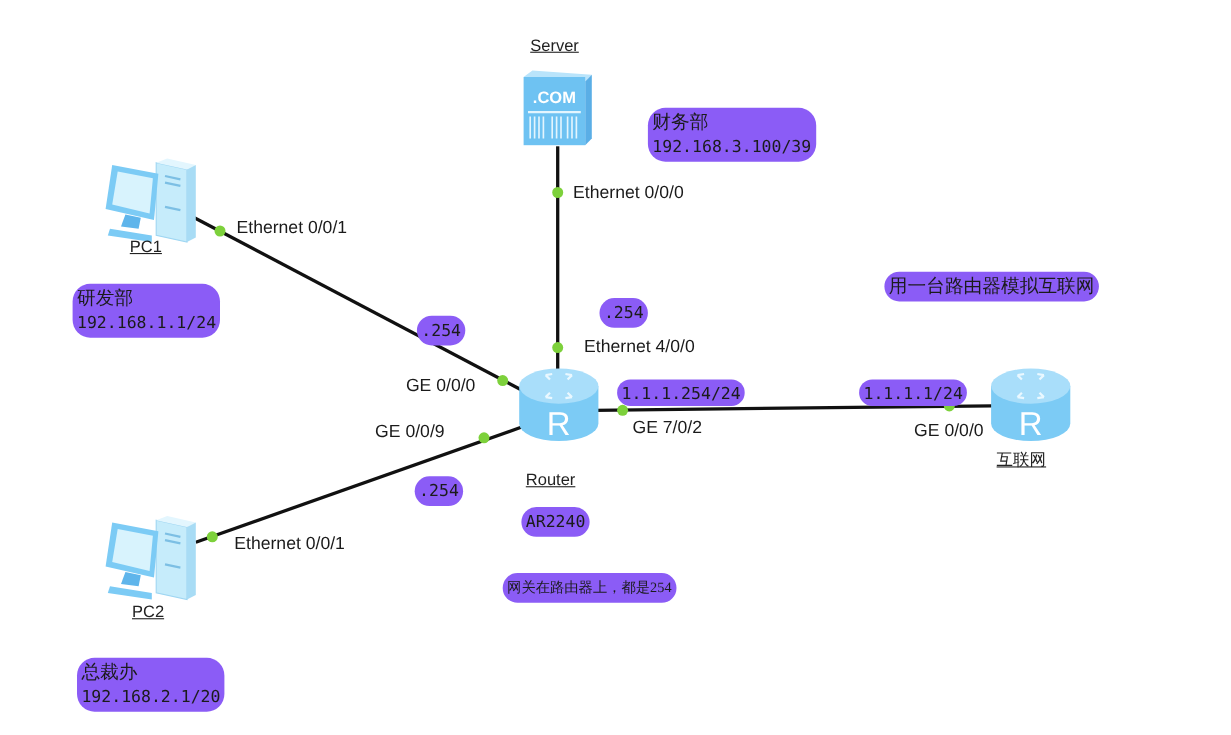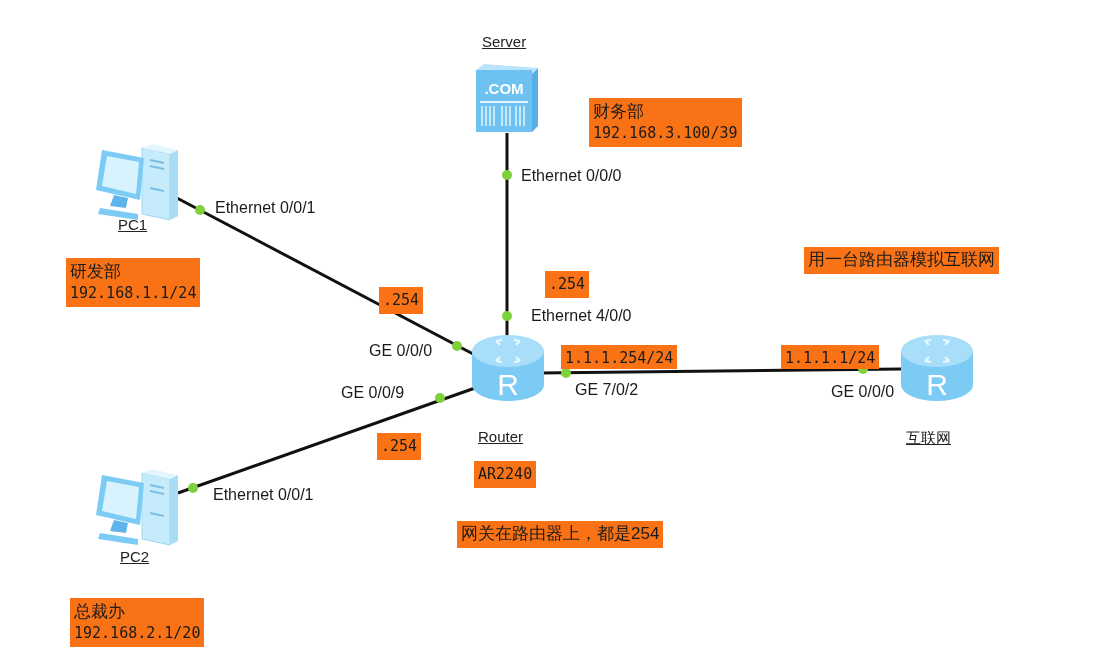--- a/index.html
+++ b/index.html
@@ -1,22 +1,22 @@
 <!DOCTYPE html>
 <html><head>
 <meta charset="utf-8">
 <style>
   html, body { margin:0; padding:0; background:#ffffff; }
   body { width:1119px; height:668px; position:relative; overflow:hidden;
          font-family:"Liberation Sans", "DejaVu Sans", sans-serif; color:#1a1a1a; }
   #canvas { position:absolute; left:0; top:0; }
   .lbl { position:absolute; font-size:16px; color:#1a1a1a; white-space:nowrap; }
   .dev { position:absolute; font-size:15px; color:#222; white-space:nowrap;text-decoration:underline; }
-  .note { position:absolute; background:#f97316; font-family:"DejaVu Sans Mono", "Liberation Mono", monospace;
-          font-size:15px; color:#1b1b1b; padding:2px 4px 3px 4px; line-height:22px; white-space:nowrap; }
+  .note { position:absolute; background:#8b5cf6; font-family:"DejaVu Sans Mono", "Liberation Mono", monospace;
+          font-size:15px; color:#1b1b1b; padding:2px 4px 3px 4px; line-height:22px; white-space:nowrap;border-radius:16px; }
   .note .cn { font-family:"DejaVu Sans", sans-serif; font-size:17px; display:block; line-height:22px; }
   .icon { position:absolute; }
 </style>
 </head>
 <body>
 
 <svg id="canvas" width="1119" height="668">
 
   <line x1="175" y1="197" x2="475" y2="355" stroke="#111" stroke-width="3"></line>
   <line x1="178" y1="493" x2="475" y2="388" stroke="#111" stroke-width="3"></line>
@@ -99,21 +99,21 @@
   <path d="M2,18 L2,52 A36,16 0 0 0 74,52 L74,18 Z" fill="#7ccbf5"></path>
   <ellipse cx="38" cy="18" rx="36" ry="16" fill="#a9defa"></ellipse>
   <g stroke="#eaf8ff" stroke-width="2" fill="none">
     <path d="M30,12 L26,8 M26,8 L32,7"></path>
       <path d="M46,12 L50,8 M50,8 L44,7"></path>
     <path d="M30,24 L26,28 M26,28 L32,29"></path>
       <path d="M46,24 L50,28 M50,28 L44,29"></path>
   </g>
   <text x="38" y="62" text-anchor="middle" font-family="Liberation Sans, sans-serif" font-size="30" fill="#ffffff">R</text>
 </svg>
-<div class="dev" style="left:906px;top:429px">互联网</div>
+<div class="dev" style="left:906px;top:409px">互联网</div>
 
 <div class="lbl" style="left:215px;top:199px">Ethernet 0/0/1</div>
 <div class="lbl" style="left:369px;top:342px">GE 0/0/0</div>
 <div class="lbl" style="left:341px;top:384px">GE 0/0/9</div>
 <div class="lbl" style="left:213px;top:486px">Ethernet 0/0/1</div>
 <div class="lbl" style="left:521px;top:167px">Ethernet 0/0/0</div>
 <div class="lbl" style="left:531px;top:307px">Ethernet 4/0/0</div>
 <div class="lbl" style="left:575px;top:381px">GE 7/0/2</div>
 <div class="lbl" style="left:831px;top:383px">GE 0/0/0</div>
 
@@ -129,13 +129,13 @@
   <span class="cn">财务部</span>
   <span>192.168.3.100/39</span>
 </div>
 <div class="note" style="left:379px;top:287px">.254</div>
 <div class="note" style="left:377px;top:433px">.254</div>
 <div class="note" style="left:545px;top:271px">.254</div>
 <div class="note" style="left:561px;top:345px;padding-bottom:0">1.1.1.254/24</div>
 <div class="note" style="left:781px;top:345px;padding-bottom:0">1.1.1.1/24</div>
 <div class="note" style="left:474px;top:461px">AR2240</div>
 <div class="note single" style="left:804px;top:247px;font-family:Liberation Serif, serif;font-size:17px">用一台路由器模拟互联网</div>
-<div class="note single" style="left:457px;top:521px;font-family:Liberation Sans, sans-serif;font-size:17px">网关在路由器上，都是254</div>
+<div class="note single" style="left:457px;top:521px;font-family:Liberation Serif, serif;font-size:13px">网关在路由器上，都是254</div>
 
 </body></html>

